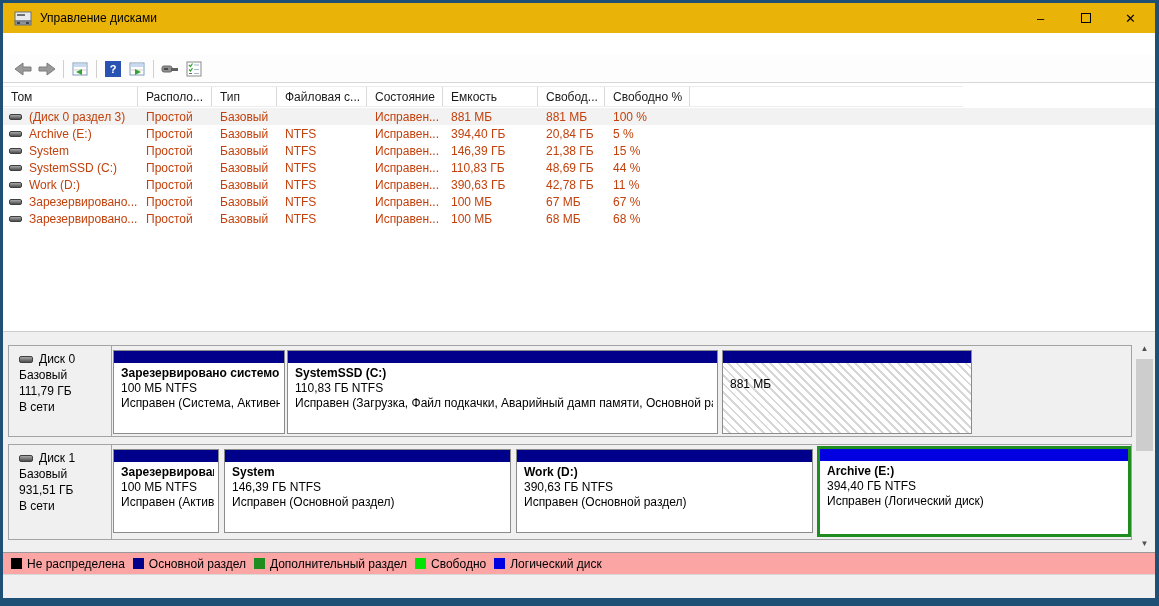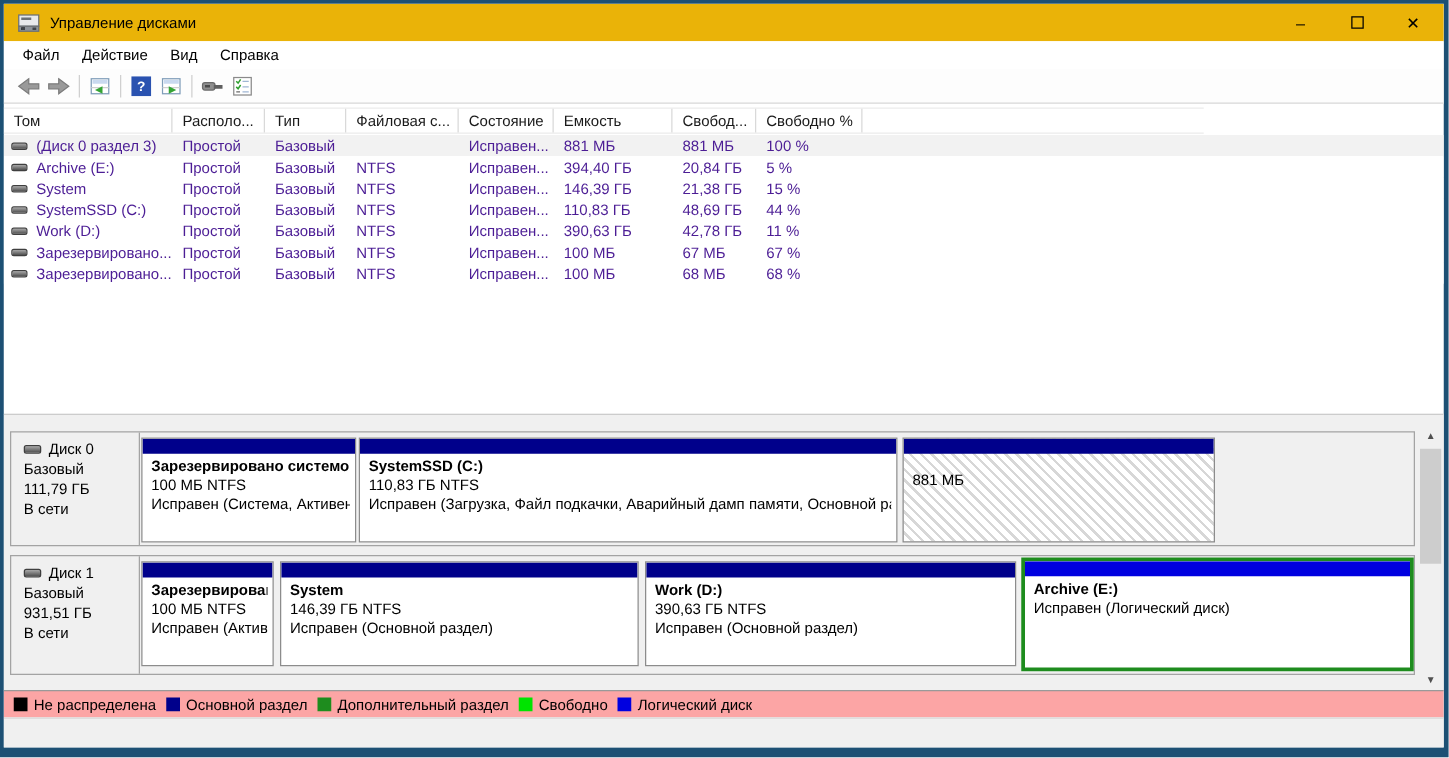--- a/index.html
+++ b/index.html
@@ -23,21 +23,21 @@
   .toolbar{position:absolute;left:0;top:52px;width:1152px;height:28px;background:#fdfdfd;display:flex;align-items:center;padding-left:8px;border-bottom:1px solid #d7d7d7;}
   .tb-btn{width:24px;height:22px;display:flex;align-items:center;justify-content:center;}
   .tb-sep{width:1px;height:18px;background:#d0d0d0;margin:0 4px;}
 
   
   .list-header{position:absolute;left:0;top:83px;width:960px;height:21px;background:#ffffff;display:flex;border-top:1px solid #ececec;border-bottom:1px solid #ececec;}
   .hcell{height:100%;display:flex;align-items:center;padding-left:8px;font-size:12px;color:#1a1a1a;border-right:1px solid #d9d9d9;overflow:hidden;white-space:nowrap;}
   .list-rows{position:absolute;left:0;top:105px;width:1152px;}
   .trow{display:flex;height:17px;align-items:center;background:#ffffff;}
   .trow.focused{background:#f2f2f2;}
-  .c{height:17px;display:flex;align-items:center;padding-left:8px;font-size:12px;color:#4c1d95;overflow:hidden;white-space:nowrap;}
+  .c{height:17px;display:flex;align-items:center;padding-left:8px;font-size:12px;color:#c2410c;overflow:hidden;white-space:nowrap;}
   .w-vol{width:135px;} .w-layout{width:74px;} .w-type{width:65px;} .w-fs{width:90px;}
   .w-status{width:76px;} .w-cap{width:95px;} .w-free{width:67px;} .w-pct{width:85px;} .w-fill{flex:1;}
   .c.w-vol{padding-left:6px;}
   .drive-ico{display:inline-block;width:13px;height:6px;background:linear-gradient(#a8a8a8,#4f4f4f);border:1px solid #3f3f3f;border-radius:2px;margin-right:7px;flex:0 0 auto;}
 
   
   .splitter{position:absolute;left:0;top:328px;width:1152px;height:9px;background:#f0f0f0;border-top:1px solid #cccccc;}
 
   
   .graph{position:absolute;left:0;top:337px;width:1152px;height:212px;background:#f0f0f0;}
@@ -92,26 +92,20 @@
           </div>
       <div class="win-btn">
             <span class="maximize-glyph"></span>
           </div>
       <div class="win-btn">
             <span>✕</span>
           </div>
     </div>
   </div>
 
-  <div class="menubar">
-    <span class="menu-item">Файл</span>
-    <span class="menu-item">Действие</span>
-    <span class="menu-item">Вид</span>
-    <span class="menu-item">Справка</span>
-  </div>
 
   <div class="toolbar">
     <div class="tb-btn">
       <svg width="18" height="14" viewBox="0 0 18 14">
             <path d="M17 5 H9 V1 L1 7 L9 13 V9 H17 Z" fill="#9a9a9a" stroke="#7c7c7c"></path>
           </svg>
     </div>
     <div class="tb-btn">
       <svg width="18" height="14" viewBox="0 0 18 14">
             <path d="M1 5 H9 V1 L17 7 L9 13 V9 H1 Z" fill="#9a9a9a" stroke="#7c7c7c"></path>
@@ -337,20 +331,21 @@
         <div class="ptext">
           <div class="pt1">Work  (D:)</div>
           <div class="pt2">390,63 ГБ NTFS</div>
           <div class="pt3">Исправен (Основной раздел)</div>
         </div>
       </div>
       <div class="part selected" style="left:808px;width:314px;">
         <div class="pbar" style="background-color: rgb(0, 0, 224);"></div>
         <div class="ptext">
           <div class="pt1">Archive  (E:)</div>
+          <div class="pt2">394,40 ГБ NTFS</div>
           <div class="pt3">Исправен (Логический диск)</div>
         </div>
       </div>
     </div>
 
     <div class="vscroll">
       <div class="vs-btn vs-up">
             <span>▲</span>
           </div>
       <div class="vs-thumb"></div>

